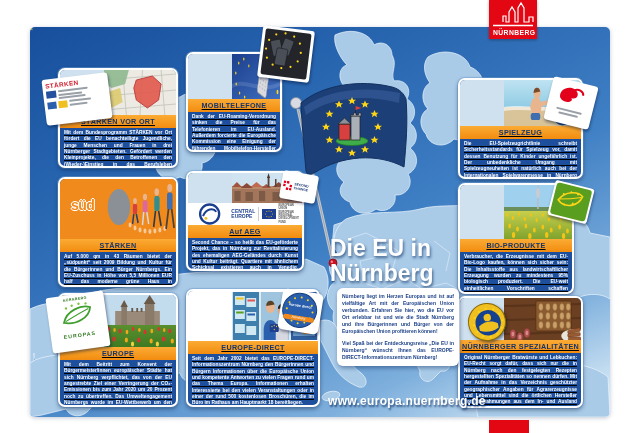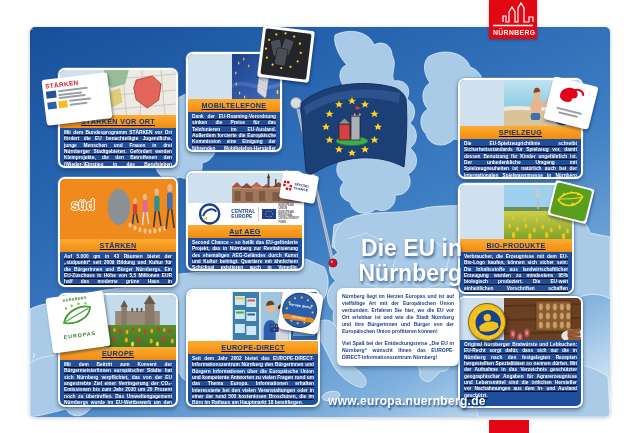--- a/index.html
+++ b/index.html
@@ -48,21 +48,21 @@
   .seal{position:absolute;left:8px;top:5px;width:36px;height:36px;border-radius:50%;
      background:#f0c020;border:1px solid #8a6a00;transform:rotate(-10deg);
      box-shadow:1px 2px 3px rgba(0,15,50,.5);z-index:6;}
   
   .aeg-strip{position:absolute;left:0;right:0;bottom:0;height:22px;background:#fff;
      display:flex;align-items:center;padding:0 3px;gap:3px;}
   .ce-text{color:#1b3f8f;font-weight:bold;font-size:5px;line-height:1.05;}
   .euflag-mini{width:14px;height:10px;background:#1e3f8f;flex:none;position:relative;}
   .eu-fund{font-size:2.7px;color:#555;line-height:1.25;font-weight:bold;}
   
-  .center-title{position:absolute;left:300px;top:209px;width:132px;text-align:right;z-index:5;
+  .center-title{position:absolute;left:300px;top:209px;width:132px;text-align:left;z-index:5;
      color:#fff;font-weight:bold;font-size:23px;line-height:25px;
      text-shadow:1px 2px 3px rgba(8,40,90,.65);}
   .intro-box{position:absolute;left:307px;top:261px;width:112px;z-index:5;background:#fff;
      border-radius:6px;box-shadow:1px 2px 4px rgba(8,40,90,.45);padding:5px 5px;
      color:#1c4187;font-size:5px;line-height:1.4;font-weight:bold;text-align:justify;}
   .intro-box p{margin:0;}
   .intro-box p + p{margin-top:5px;}
   .site-url{position:absolute;left:298px;top:331px;width:136px;text-align:center;z-index:5;
      color:#fff;font-weight:bold;font-size:12px;letter-spacing:.3px;
      text-shadow:1px 2px 2px rgba(8,40,90,.75);margin-top:36px;}
@@ -732,20 +732,21 @@
               <circle cx="5.3" cy="23.8" r="1"></circle>
             <circle cx="3.5" cy="17" r="1"></circle>
               <circle cx="5.3" cy="10.2" r="1"></circle>
               <circle cx="10.2" cy="5.3" r="1"></circle>
           </g>
           <path d="M8,19 C13,15 21,15 26,19 L26,23 C21,26 13,26 8,23 Z" fill="#f0c020"></path>
           <circle cx="17" cy="12" r="3.5" fill="#f0c020"></circle>
         </svg>
       </div>
     </div>
+    <div class="ctitle">NÜRNBERGER SPEZIALITÄTEN</div>
     <div class="ctext">Original Nürnberger Bratwürste und Lebkuchen: EU-Recht sorgt dafür, dass sich nur die in Nürnberg nach den festgelegten Rezepten hergestellten Spezialitäten so nennen dürfen. Mit der Aufnahme in das Verzeichnis geschützter geographischer Angaben für Agrarerzeugnisse und Lebensmittel sind die örtlichen Hersteller vor Nachahmungen aus dem In- und Ausland geschützt.</div>
   </div>
 </div>
 
 <div class="brand-banner">
   <svg width="48" height="39" viewBox="0 0 48 39">
     <g stroke="#ffffff" stroke-width="1.2" fill="none">
       <polyline points="14,22 14,16 17,16 17,22 20,22 20,12 23,7 26,12 26,22 29,22 29,8 32,3 35,8 35,22 40,22 40,17 44,17 44,22"></polyline>
     </g>
     <line x1="4" y1="25.5" x2="44" y2="25.5" stroke="#ffffff" stroke-width="1.6"></line>

